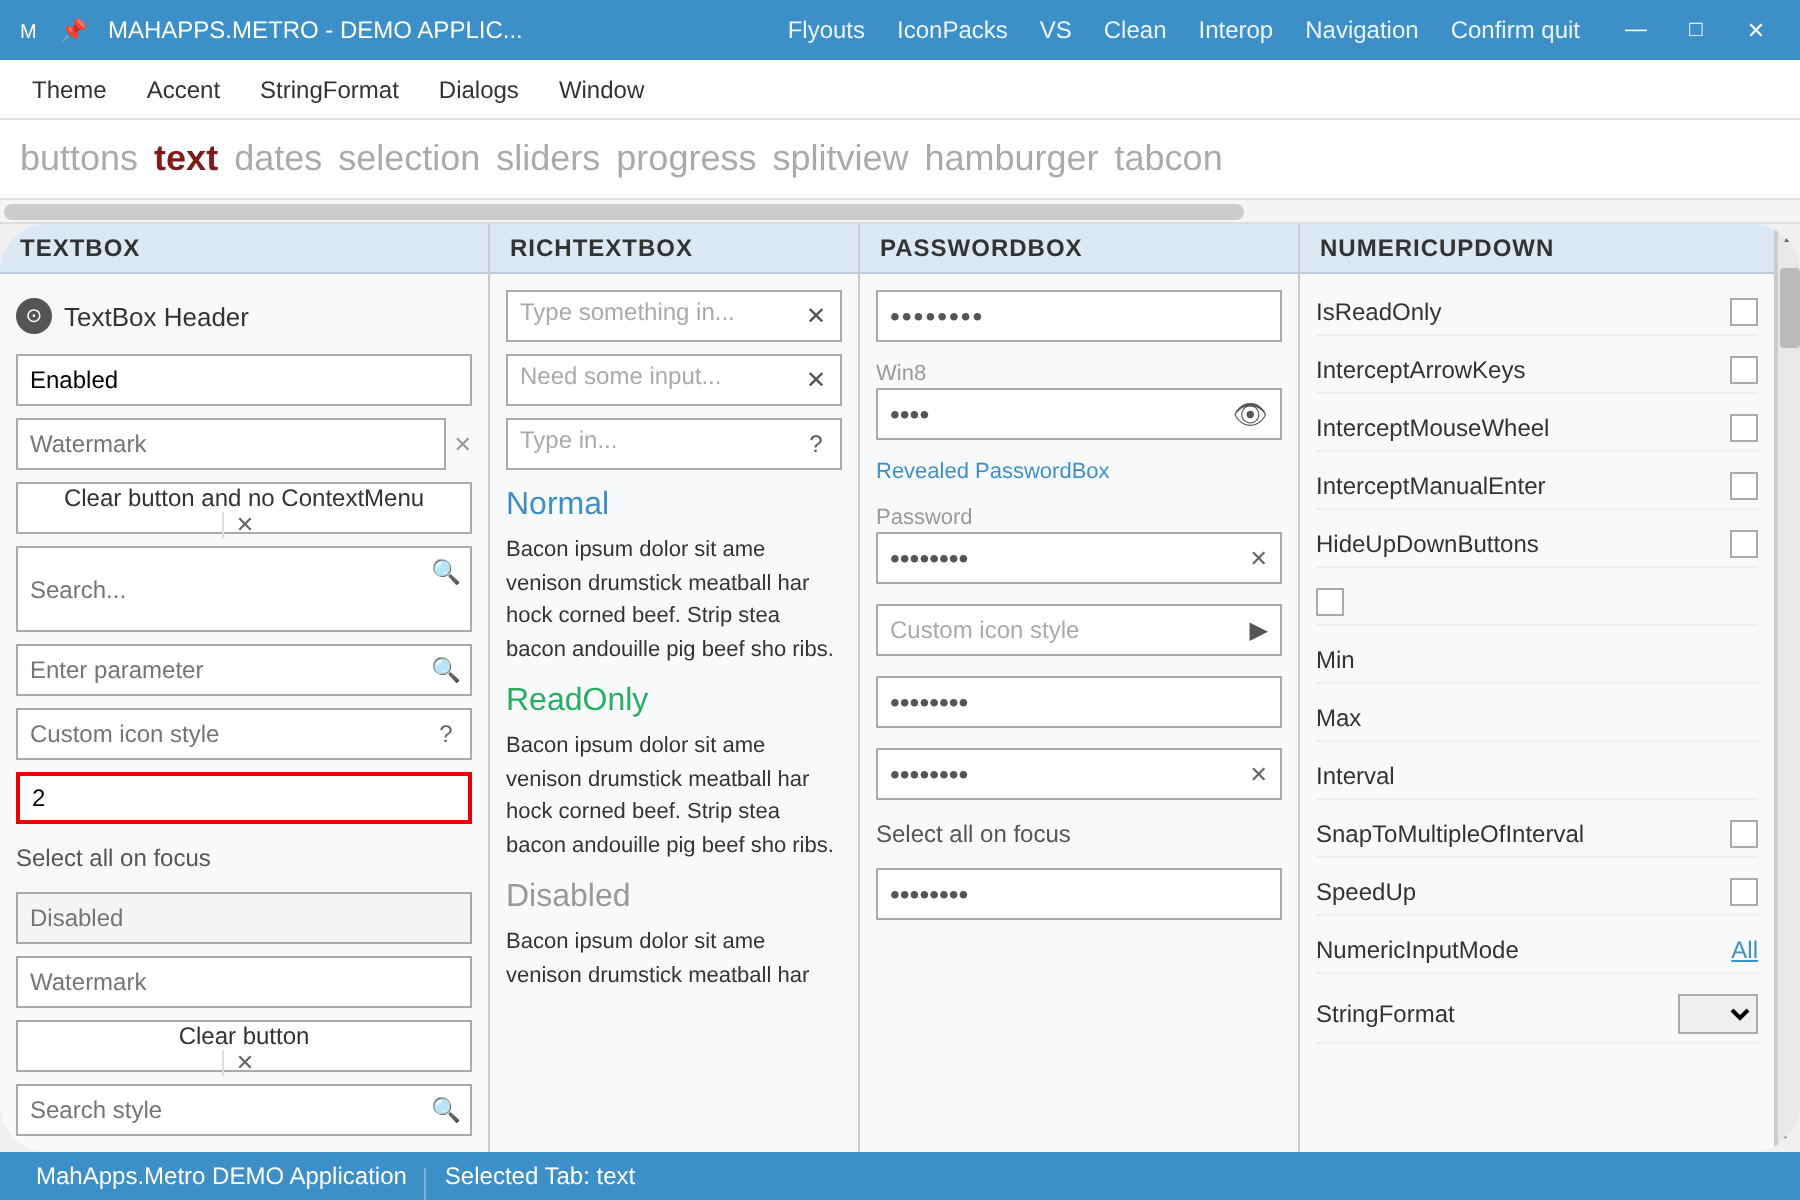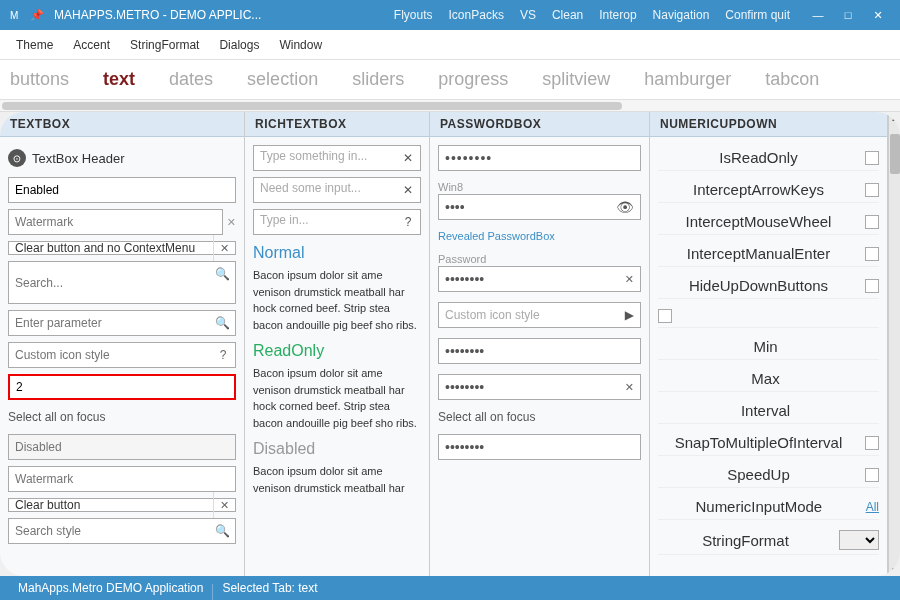--- a/index.html
+++ b/index.html
@@ -34,21 +34,21 @@
     }
     .menu-item { padding: 4px 8px; font-size: 12px; cursor: pointer; color: #333; }
 
     
     .tab-bar {
       background: #fff;
       height: 40px;
       display: flex;
       align-items: center;
       padding: 0 10px;
-      gap: 34px;
+      gap: 8px;
       overflow: hidden;
       border-bottom: 1px solid #e0e0e0;
     }
     .tab-item { font-size: 18px; color: #aaa; cursor: pointer; font-weight: 300; white-space: nowrap; }
     .tab-item.active { color: #7f1d1d; font-weight: 600; }
 
     
     .scroll-bar-row {
       height: 12px;
       background: #f5f5f5;
@@ -171,21 +171,22 @@
     .watermark-x {
       cursor: pointer; color: #999; font-size: 11px;
     }
 
     
     .clear-btn-field {
       display: flex;
       align-items: center;
       border: 1px solid #aaa;
       background: #fff;
-      height: 14px;
+      height: 26px;
+      flex-direction: column;
     }
     .clear-btn-text {
       flex: 1;
       padding: 0 6px;
       font-size: 12px;
       color: #333;
     }
     .clear-x {
       width: 22px; height: 26px;
       background: transparent;
@@ -234,21 +235,21 @@
     .select-all-label { font-size: 12px; color: #555; padding: 4px 0; cursor: pointer; }
 
     
     .numeric-row {
       display: flex;
       align-items: center;
       padding: 4px 0;
       border-bottom: 1px solid #eee;
       gap: 6px;
     }
-    .numeric-label { flex: 1; font-size: 15px; color: #333; text-align: center; }
+    .numeric-label { flex: 1; font-size: 12px; color: #333; }
     .numeric-check {
       width: 14px; height: 14px;
       border: 1px solid #aaa;
       background: #fff;
       flex-shrink: 0;
     }
     .numeric-value { font-size: 12px; color: #333; text-decoration: underline; }
 
     
     .status-bar {

